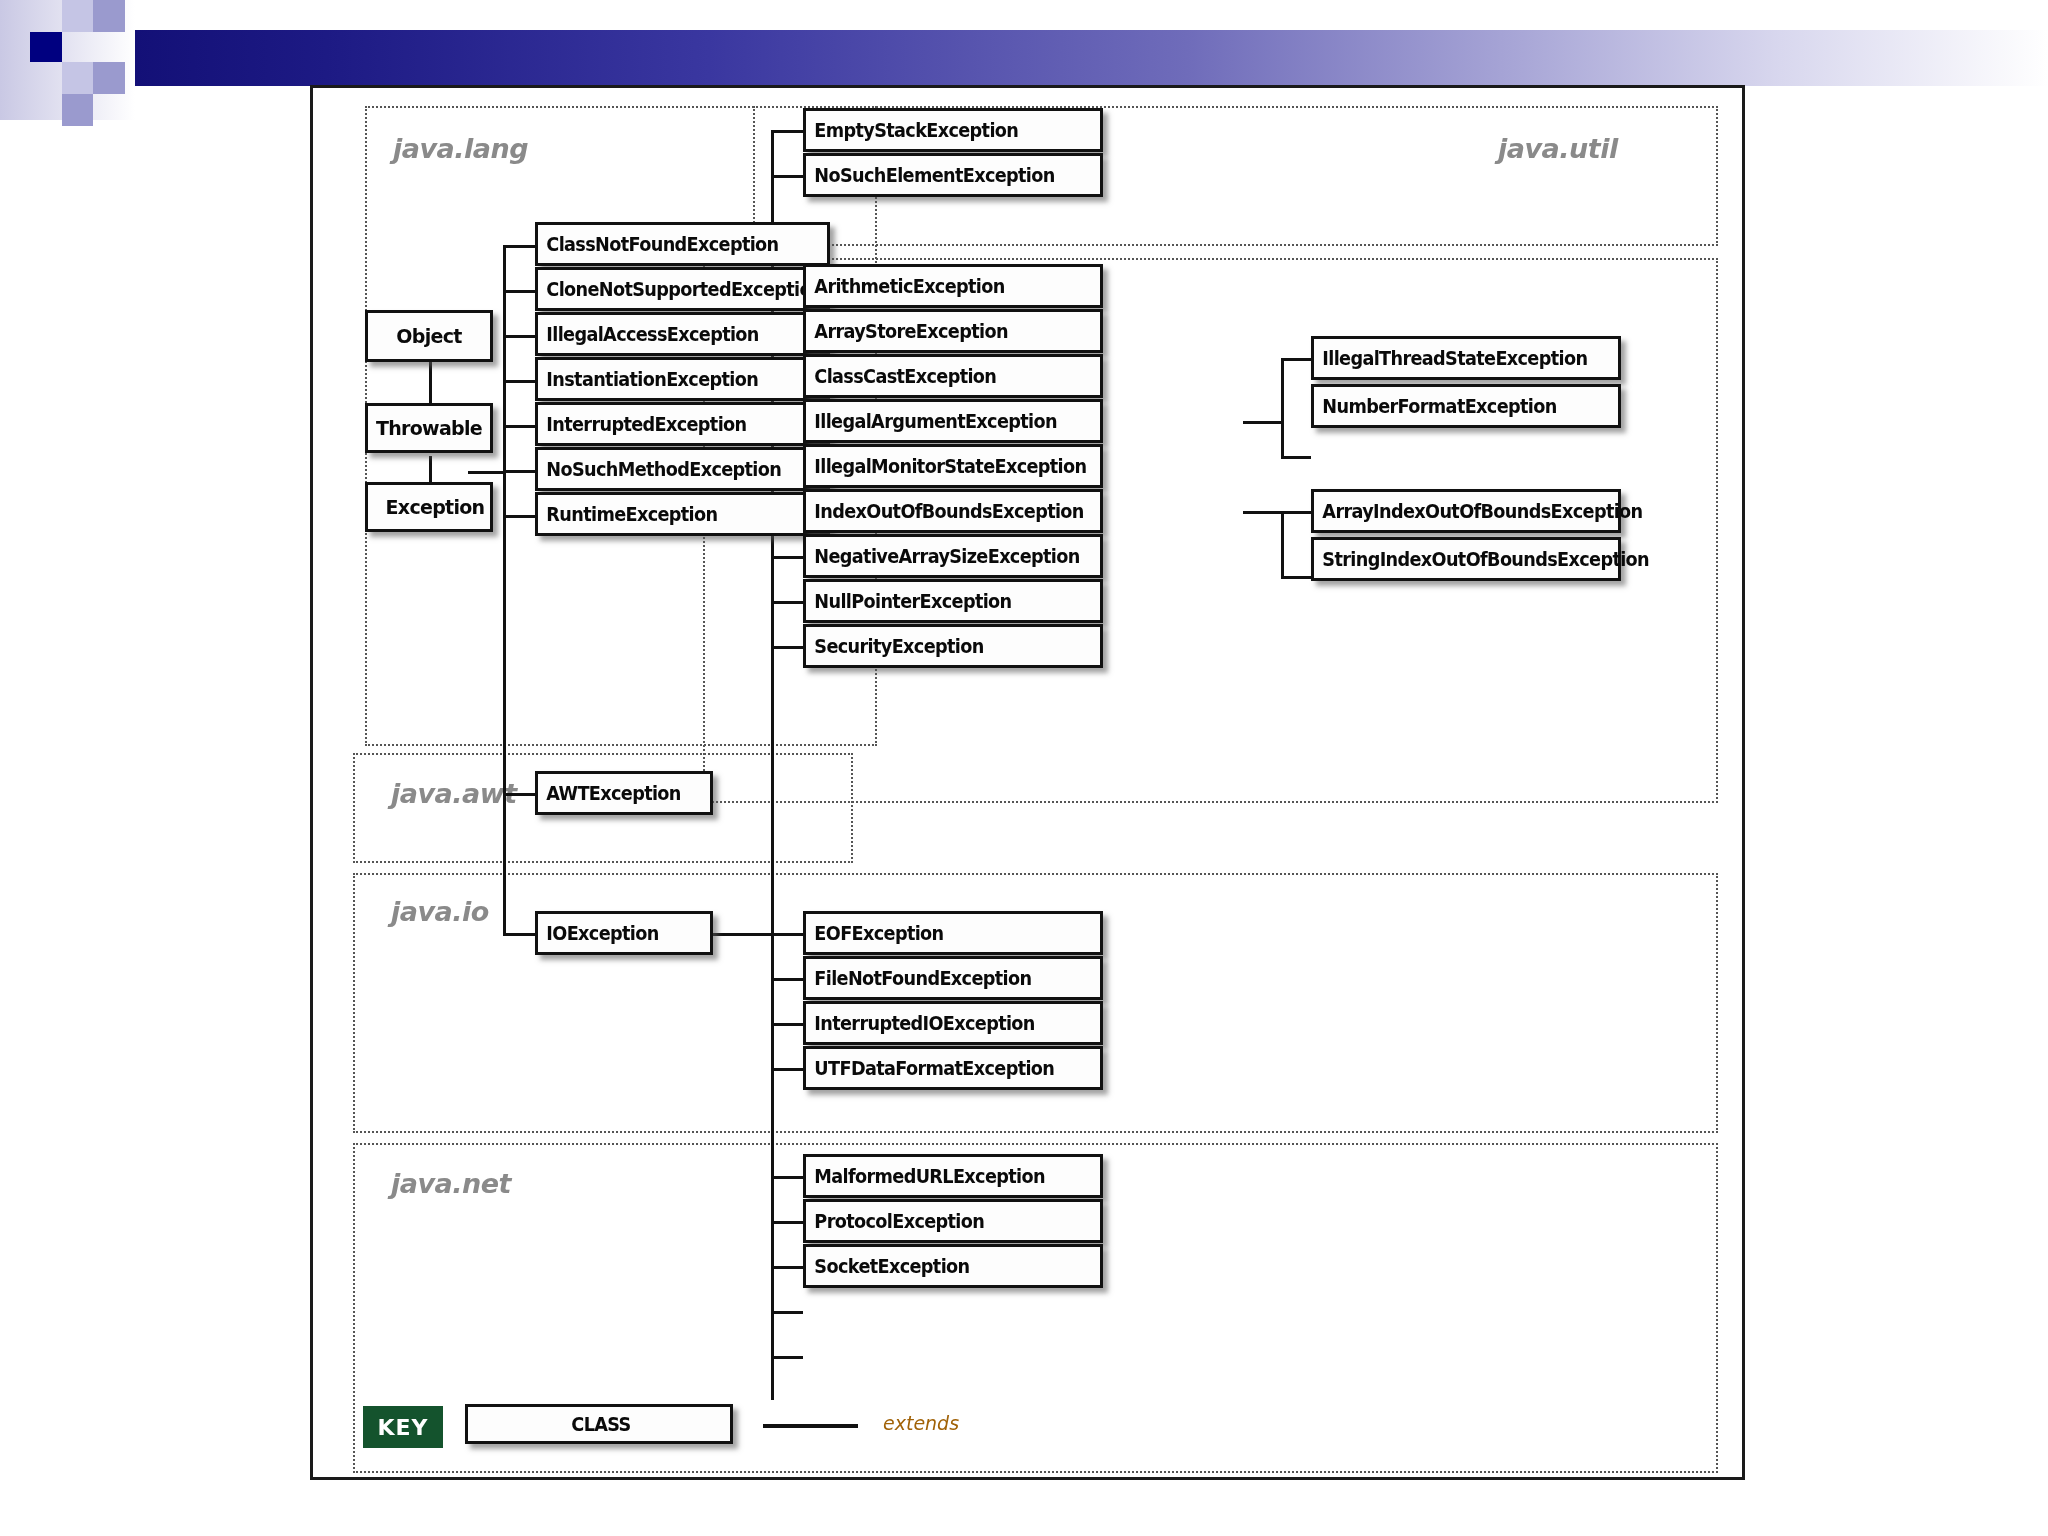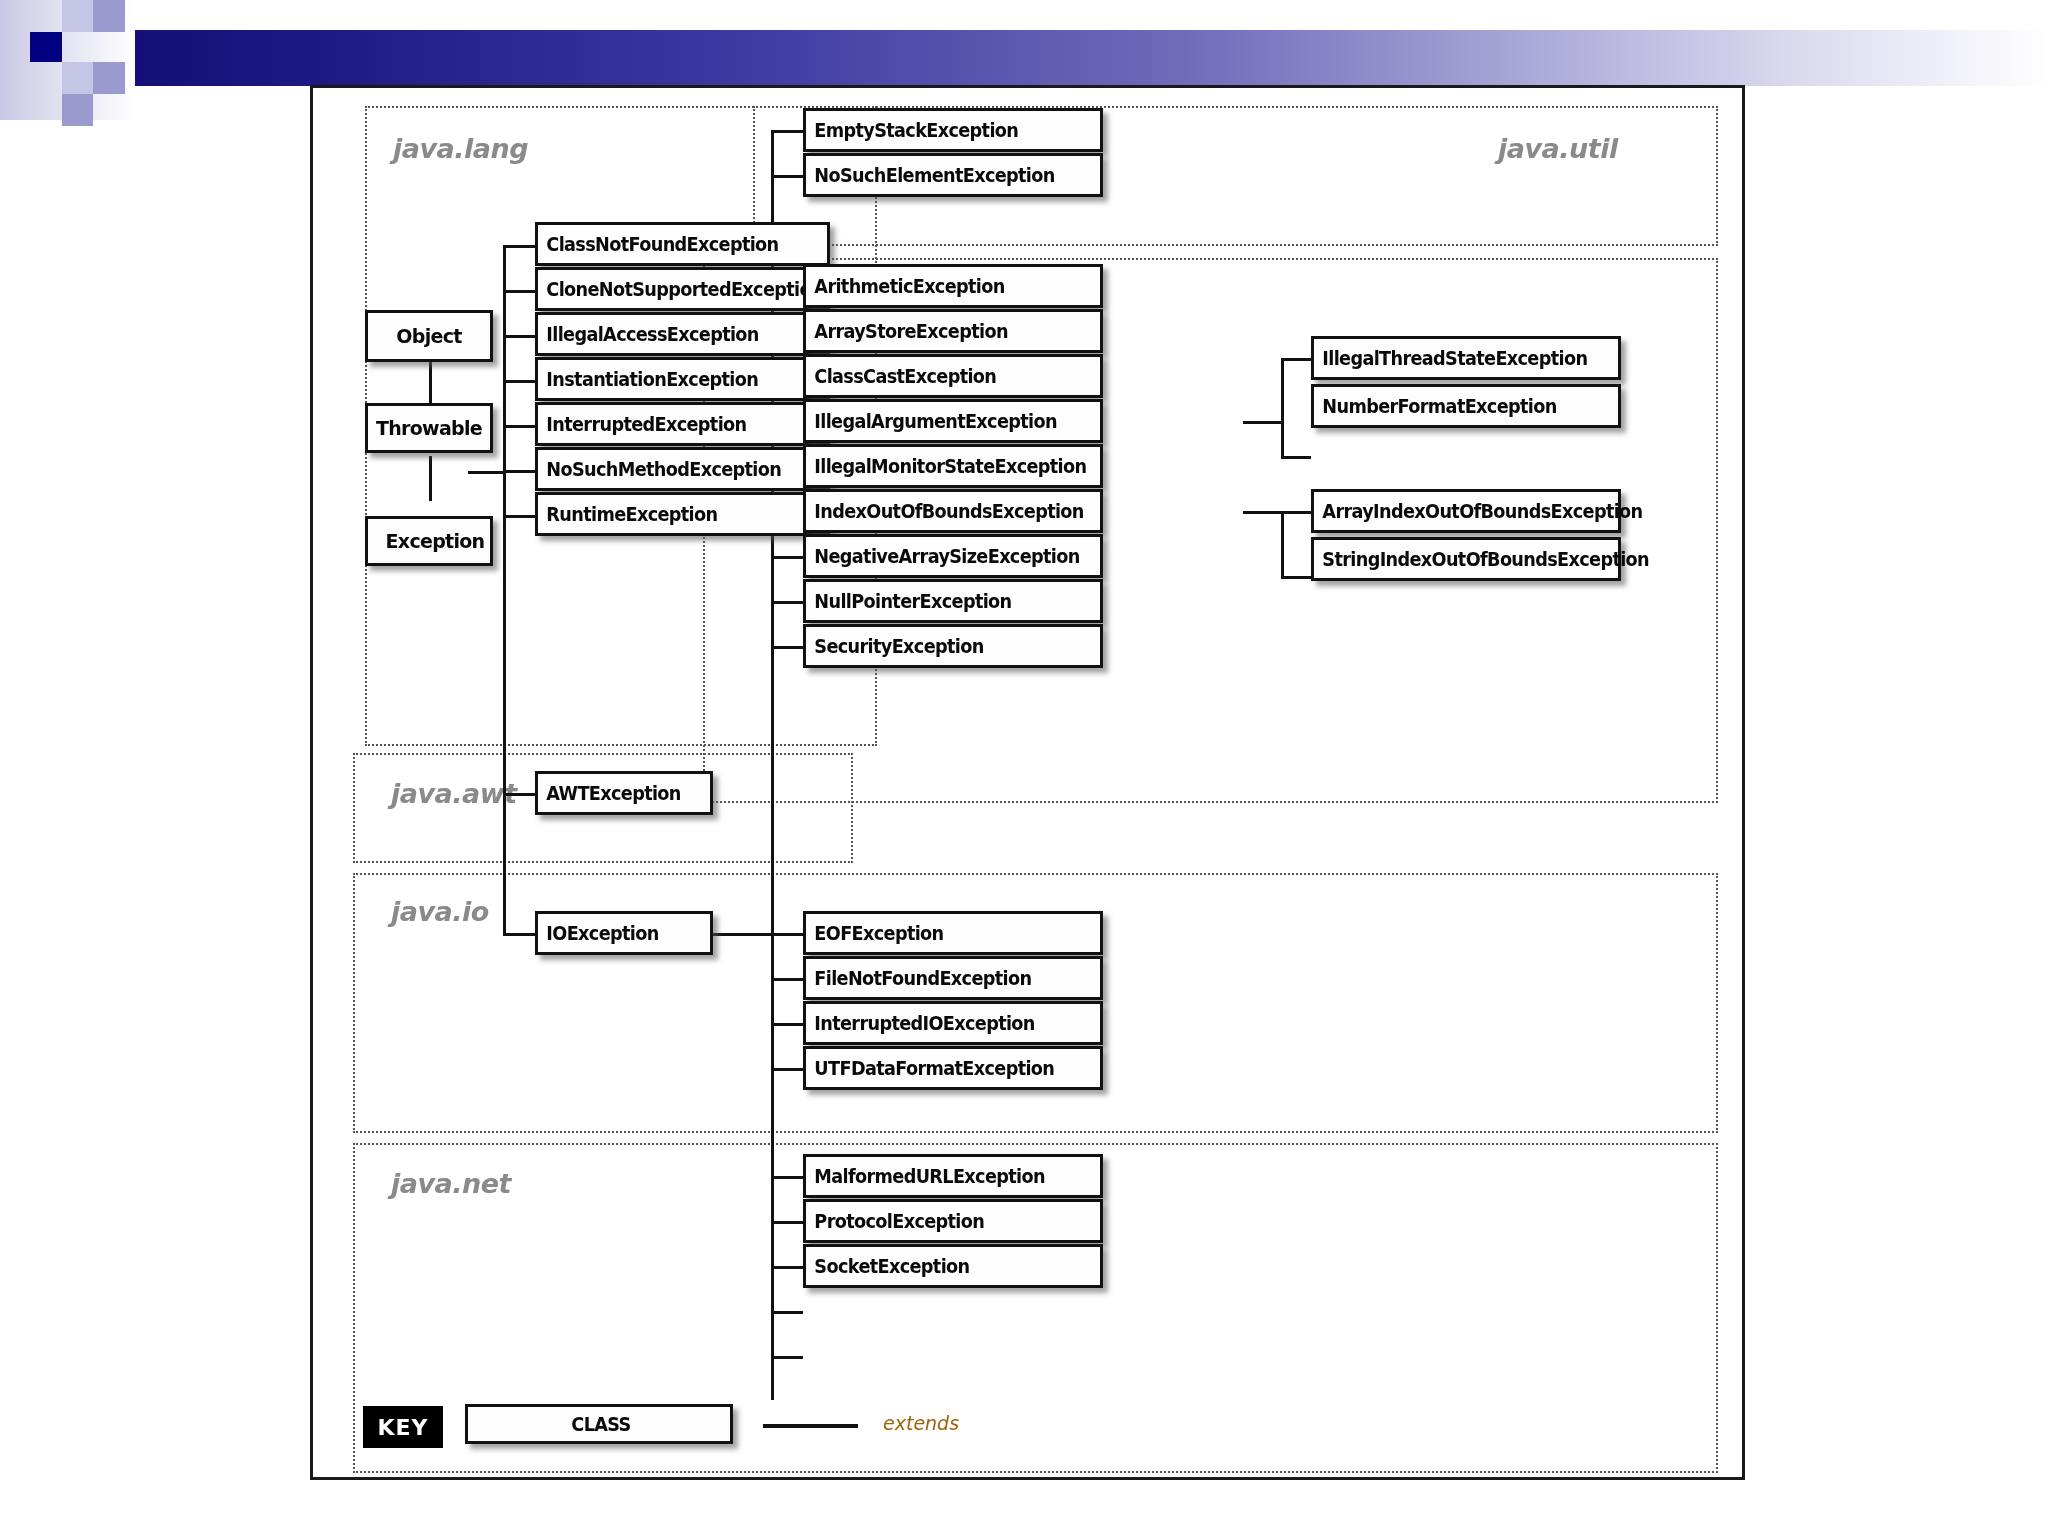--- a/index.html
+++ b/index.html
@@ -32,21 +32,21 @@
              font-size:19px;letter-spacing:-0.7px;color:#0a0a0a;
              white-space:nowrap;padding-left:9px;
              transform:scaleX(.93);transform-origin:left center;}
   .cbox.center{justify-content:center;}
   .cbox.center span{padding-left:0;transform:none;}
 
   
   .ln{position:absolute;background:#111;}
   .lnh{height:3px;}
   .lnv{width:3px;}
-  .key-badge{position:absolute;background:#000000;color:#fff;
+  .key-badge{position:absolute;background:#14532d;color:#fff;
              display:flex;align-items:center;justify-content:center;
              font-family:"DejaVu Sans",sans-serif;font-weight:bold;
              font-size:22px;letter-spacing:1px;}
   .key-ext{position:absolute;font-family:"DejaVu Sans",sans-serif;
            font-style:italic;font-size:19px;color:#a16207;}
 </style>
 </head>
 <body>
 
 <div id="deco">
@@ -134,21 +134,21 @@
   <div class="ln lnv" style="left:968px;top:423px;height:68px;"></div>
   <div class="ln lnh" style="left:968px;top:423px;width:30px;"></div>
   <div class="ln lnh" style="left:968px;top:488px;width:30px;"></div>
 
   <div class="cbox center" style="left:52px;top:222px;width:128px;height:52px;">
     <span>Object</span>
   </div>
   <div class="cbox center" style="left:52px;top:315px;width:128px;height:50px;">
     <span>Throwable</span>
   </div>
-  <div class="cbox center" style="left:52px;top:428px;width:128px;height:50px;padding-left:12px;">
+  <div class="cbox center" style="left:52px;top:394px;width:128px;height:50px;padding-left:12px;">
     <span>Exception</span>
   </div>
 
   <div class="cbox" style="left:222px;top:134px;width:295px;height:44px;">
     <span>ClassNotFoundException</span>
   </div>
   <div class="cbox" style="left:222px;top:179px;width:295px;height:44px;">
     <span>CloneNotSupportedException</span>
   </div>
   <div class="cbox" style="left:222px;top:224px;width:295px;height:44px;">

